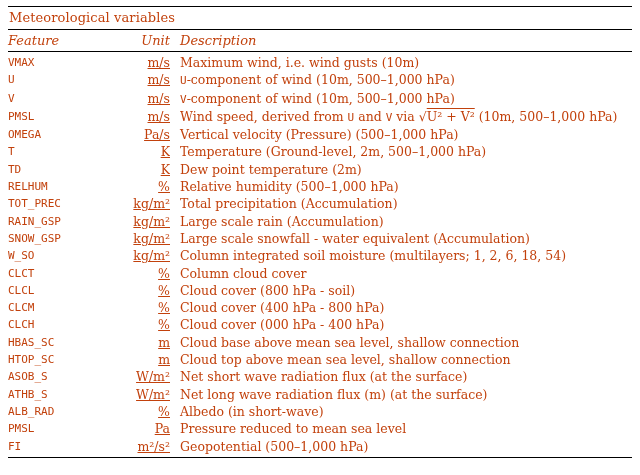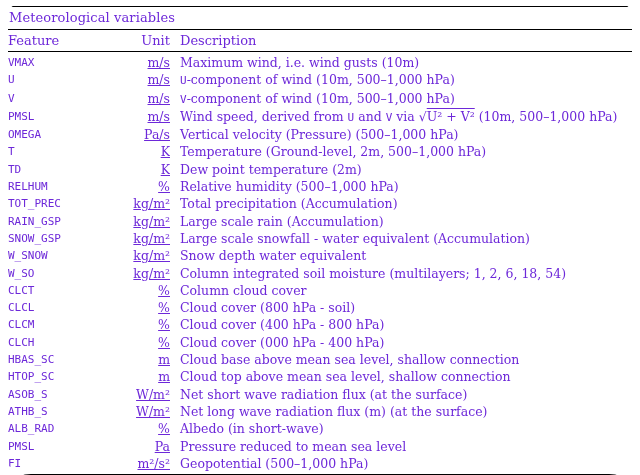--- a/index.html
+++ b/index.html
@@ -6,25 +6,24 @@
     margin: 0;
     padding: 0;
     background: #ffffff;
   }
   .page {
     width: 640px;
     height: 475px;
     box-sizing: border-box;
     padding: 6px 8px 0 8px;
     background: #ffffff;
-    color: #6d28d9;
+    color: #c2410c;
     font-family: "DejaVu Serif", serif;
     font-size: 12.5px;
     overflow: hidden;
-    border-radius: 31px;
   }
   .top-rule {
     border-top: 1px solid #000000;
     height: 0;
   }
   .caption {
     font-size: 13px;
     padding: 3px 0 4px 1px;
     letter-spacing: 0.1px;
   }
@@ -36,20 +35,21 @@
   col.c-feature { width: 92px; }
   col.c-unit    { width: 70px; }
   thead th {
     font-weight: normal;
     font-size: 13px;
     border-top: 1.5px solid #000000;
     border-bottom: 1px solid #000000;
     padding: 3px 0 3px 0;
     line-height: 15px;
     text-align: left;
+    font-style: italic;
   }
   thead th.h-unit { text-align: right; }
   thead th.h-desc { padding-left: 10px; }
   tbody td {
     padding: 0;
     line-height: 17.3px;
     vertical-align: top;
     white-space: nowrap;
     overflow: hidden;
   }
@@ -140,25 +140,20 @@
           <td class="feature">RAIN_GSP</td>
           <td class="unit">kg/m²</td>
           <td class="desc">Large scale rain (Accumulation)</td>
         </tr>
         <tr>
           <td class="feature">SNOW_GSP</td>
           <td class="unit">kg/m²</td>
           <td class="desc">Large scale snowfall - water equivalent (Accumulation)</td>
         </tr>
         <tr>
-          <td class="feature">W_SNOW</td>
-          <td class="unit">kg/m²</td>
-          <td class="desc">Snow depth water equivalent</td>
-        </tr>
-        <tr>
           <td class="feature">W_SO</td>
           <td class="unit">kg/m²</td>
           <td class="desc">Column integrated soil moisture (multilayers; 1, 2, 6, 18, 54)</td>
         </tr>
         <tr>
           <td class="feature">CLCT</td>
           <td class="unit">%</td>
           <td class="desc">Column cloud cover</td>
         </tr>
         <tr>

